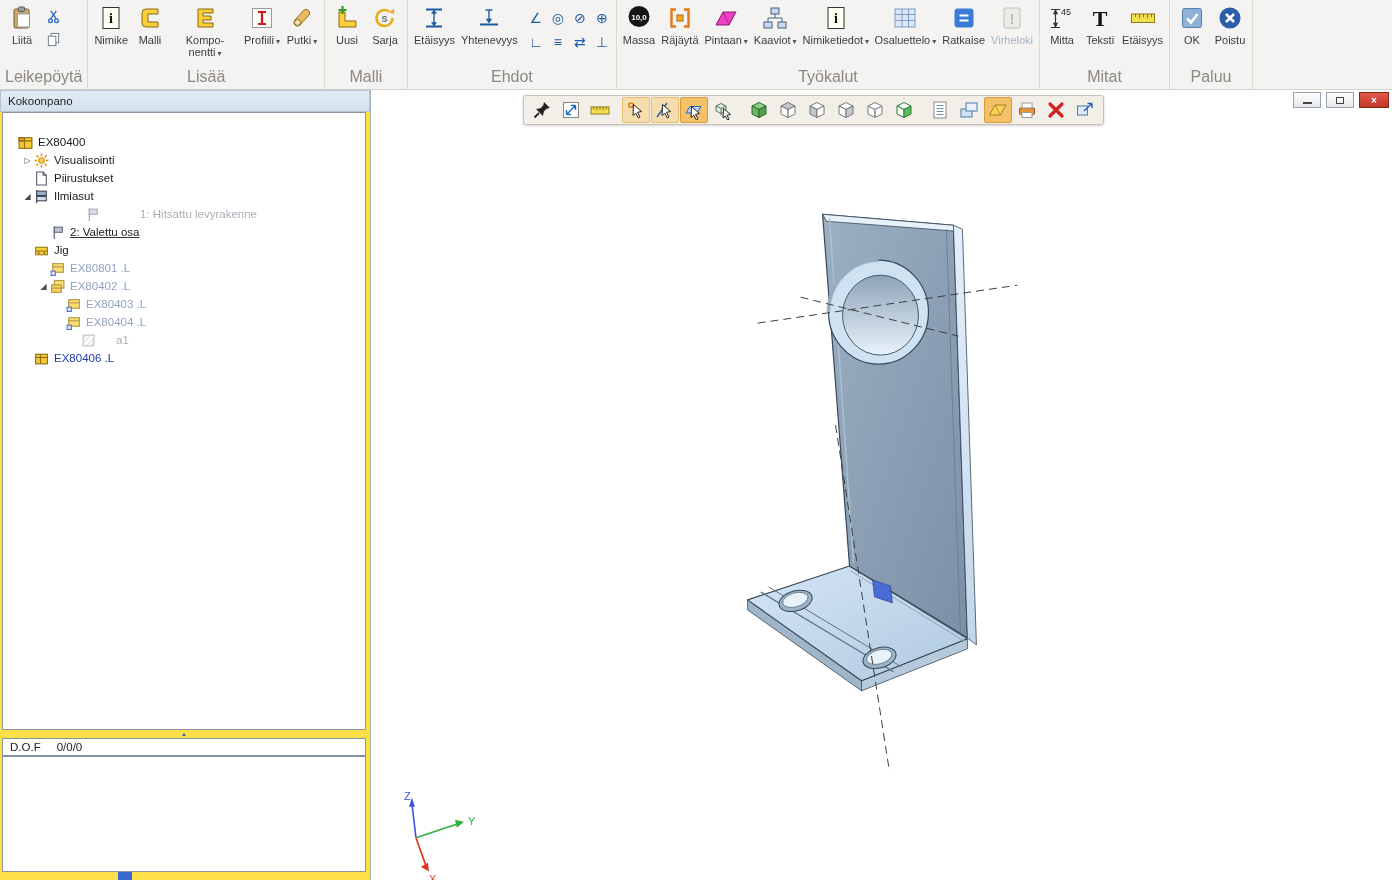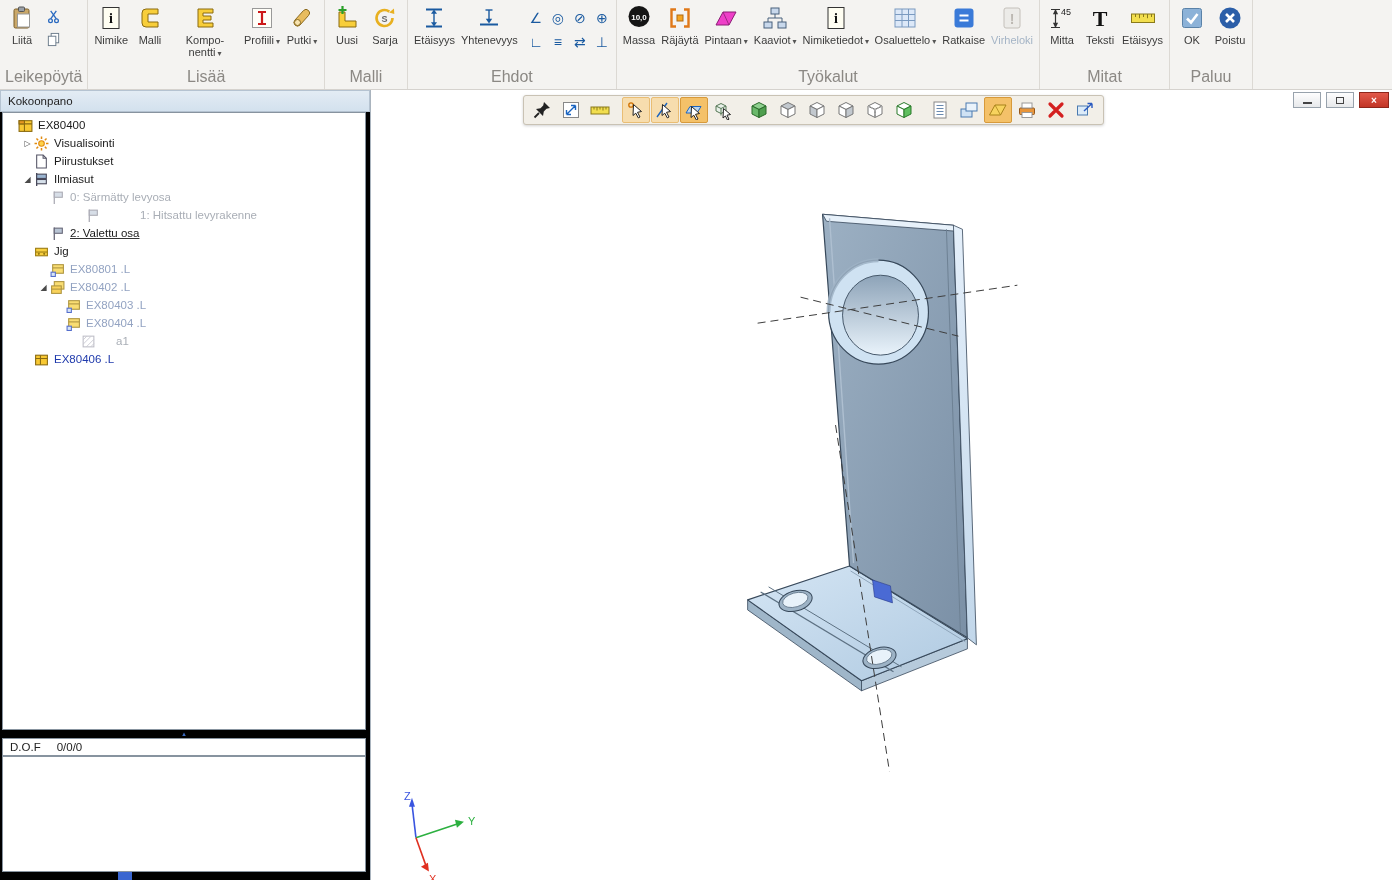--- a/index.html
+++ b/index.html
@@ -19,23 +19,23 @@
   .dd{font-size:8px;color:#555;margin-left:2px}
   .glabel{font-size:16px;color:#8b8884;text-align:center;padding:2px 2px 3px;white-space:nowrap}
   .smallstack{display:flex;flex-direction:column;gap:5px;padding:5px 3px}
   .sbtn{width:18px;height:18px;display:flex;align-items:center;justify-content:center;border-radius:2px;cursor:pointer}
   .sbtn .icon,.sbtn svg{width:15px;height:15px;display:block}
   .cgrid{display:grid;grid-template-columns:repeat(4,22px);grid-auto-rows:24px;margin:4px 0 0 4px}
   .citem{display:flex;align-items:center;justify-content:center;color:#1a5aa0;font-size:14px;cursor:pointer;border-radius:2px}
   .rfiller{flex:1;border:none}
 
   
-  .sidebar{position:absolute;top:90px;left:0;width:370px;bottom:0;background:#000000}
+  .sidebar{position:absolute;top:90px;left:0;width:370px;bottom:0;background:#fde047}
   .sidebar-header{position:absolute;top:0;left:0;right:0;height:22px;background:linear-gradient(#e3ecf4,#d3e1ee);border:1px solid #b5c3d1;font-size:11.5px;color:#222;display:flex;align-items:center;padding-left:7px}
-  .tree{position:absolute;top:22px;left:2px;width:364px;height:618px;background:#fff;border:1px solid #87939f;overflow:hidden;padding-top:3px}
+  .tree{position:absolute;top:22px;left:2px;width:364px;height:618px;background:#fff;border:1px solid #87939f;overflow:hidden;padding-top:20px}
   .trow{display:flex;align-items:center;height:18px;font-size:11.5px;cursor:pointer;white-space:nowrap}
   .expander{width:13px;font-size:8px;color:#4a4a4a;text-align:center;flex:none}
   .trow .icon{width:15px;height:15px;margin-right:5px;flex:none}
   .trow .icon svg{width:15px;height:15px;display:block}
   .state-normal .tlabel{color:#1a1a1a}
   .state-dimmed .tlabel{color:#a9aeb6}
   .state-dimmed .icon{opacity:.55}
   .state-reference .tlabel{color:#93a3c2}
   .state-reference .icon{opacity:.8}
   .state-active .tlabel{color:#1f3aac}
@@ -401,30 +401,20 @@
         <div class="trow state-normal" style="padding-left: 18px;">
           <span class="expander">◢</span>
           <span class="icon">
             <svg viewBox="0 0 14 14">
               <path d="M2.5 1 v12" stroke="#445" stroke-width="1.2"></path>
               <rect x="2.5" y="2" width="9" height="4" fill="#9ab4d0" stroke="#445"></rect>
               <rect x="2.5" y="7" width="9" height="4" fill="#d6e0ea" stroke="#445"></rect>
             </svg>
           </span>
           <span class="tlabel">Ilmiasut</span>
-        </div>
-        <div class="trow state-dimmed" style="padding-left: 34px;">
-          <span class="expander"></span>
-          <span class="icon">
-            <svg viewBox="0 0 14 14">
-              <path d="M4 1.5 v11.5" stroke="#667" stroke-width="1.2"></path>
-              <rect x="4" y="2" width="7.5" height="4.8" fill="#b8c4d4" stroke="#667"></rect>
-            </svg>
-          </span>
-          <span class="tlabel">0: Särmätty levyosa</span>
         </div>
         <div class="trow state-dimmed" style="padding-left: 34px; gap: 35px;">
           <span class="expander"></span>
           <span class="icon">
             <svg viewBox="0 0 14 14">
               <path d="M4 1.5 v11.5" stroke="#667" stroke-width="1.2"></path>
               <rect x="4" y="2" width="7.5" height="4.8" fill="#b8c4d4" stroke="#667"></rect>
             </svg>
           </span>
           <span class="tlabel">1: Hitsattu levyrakenne</span>

